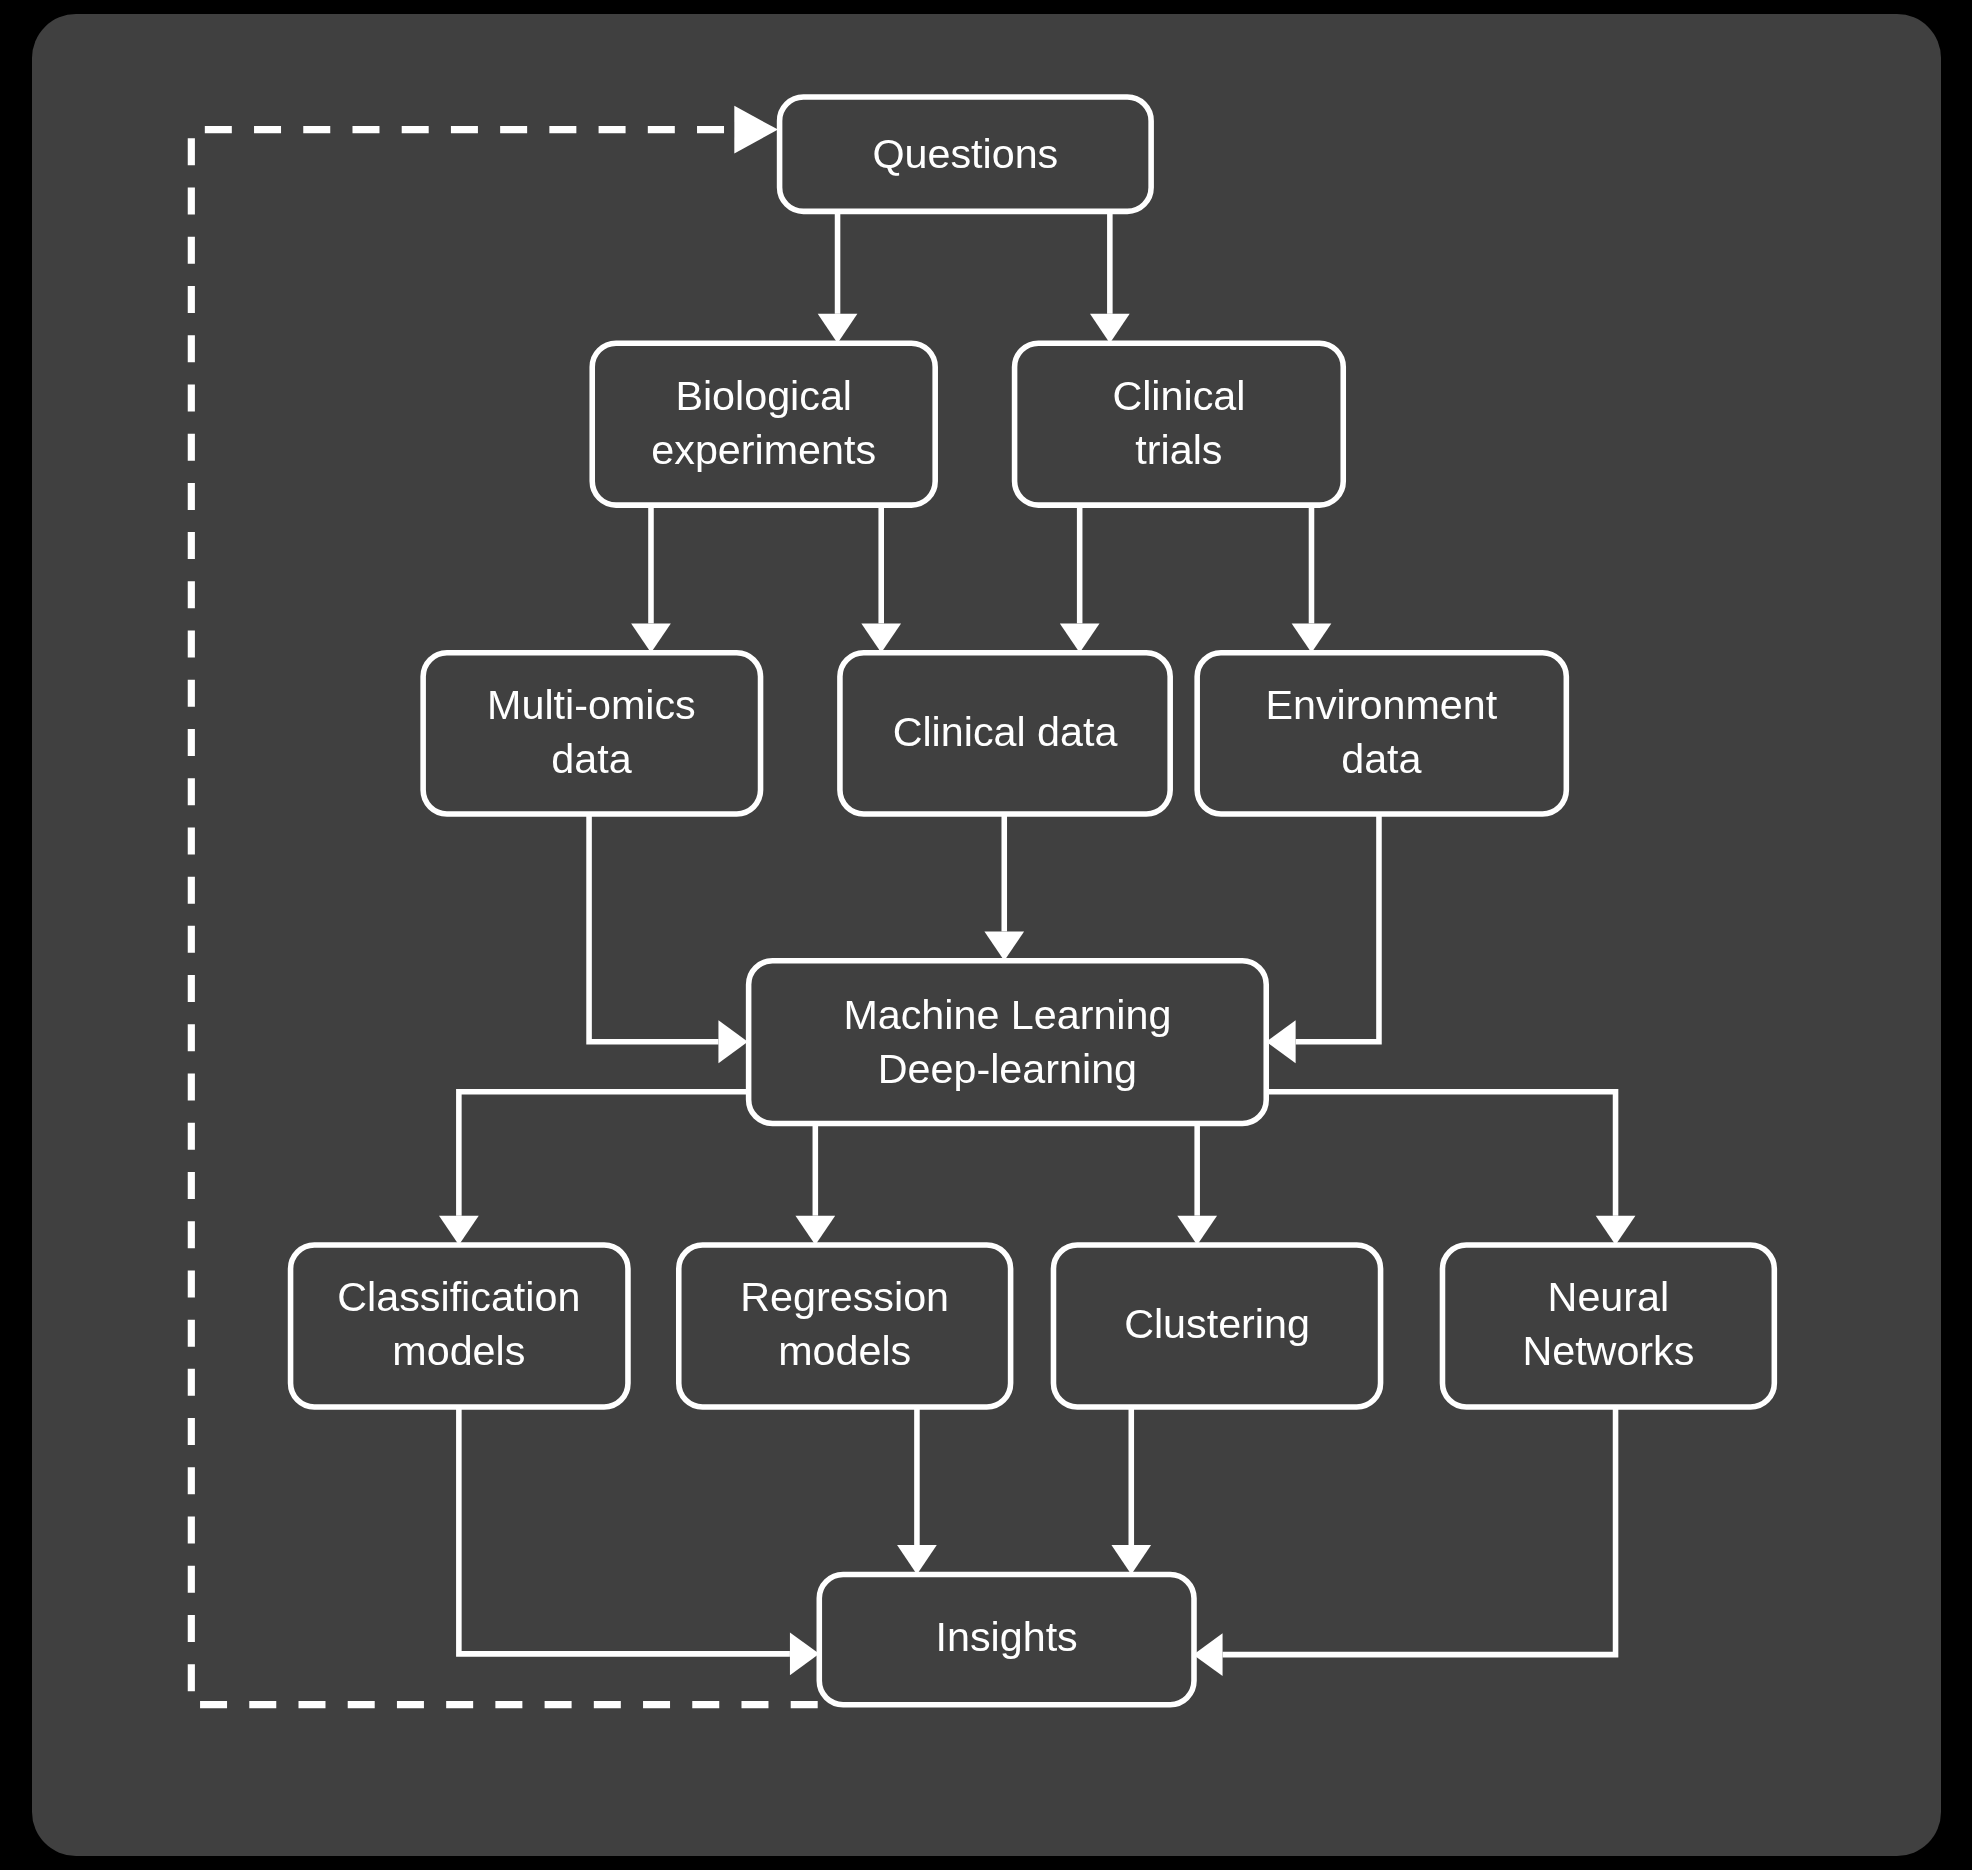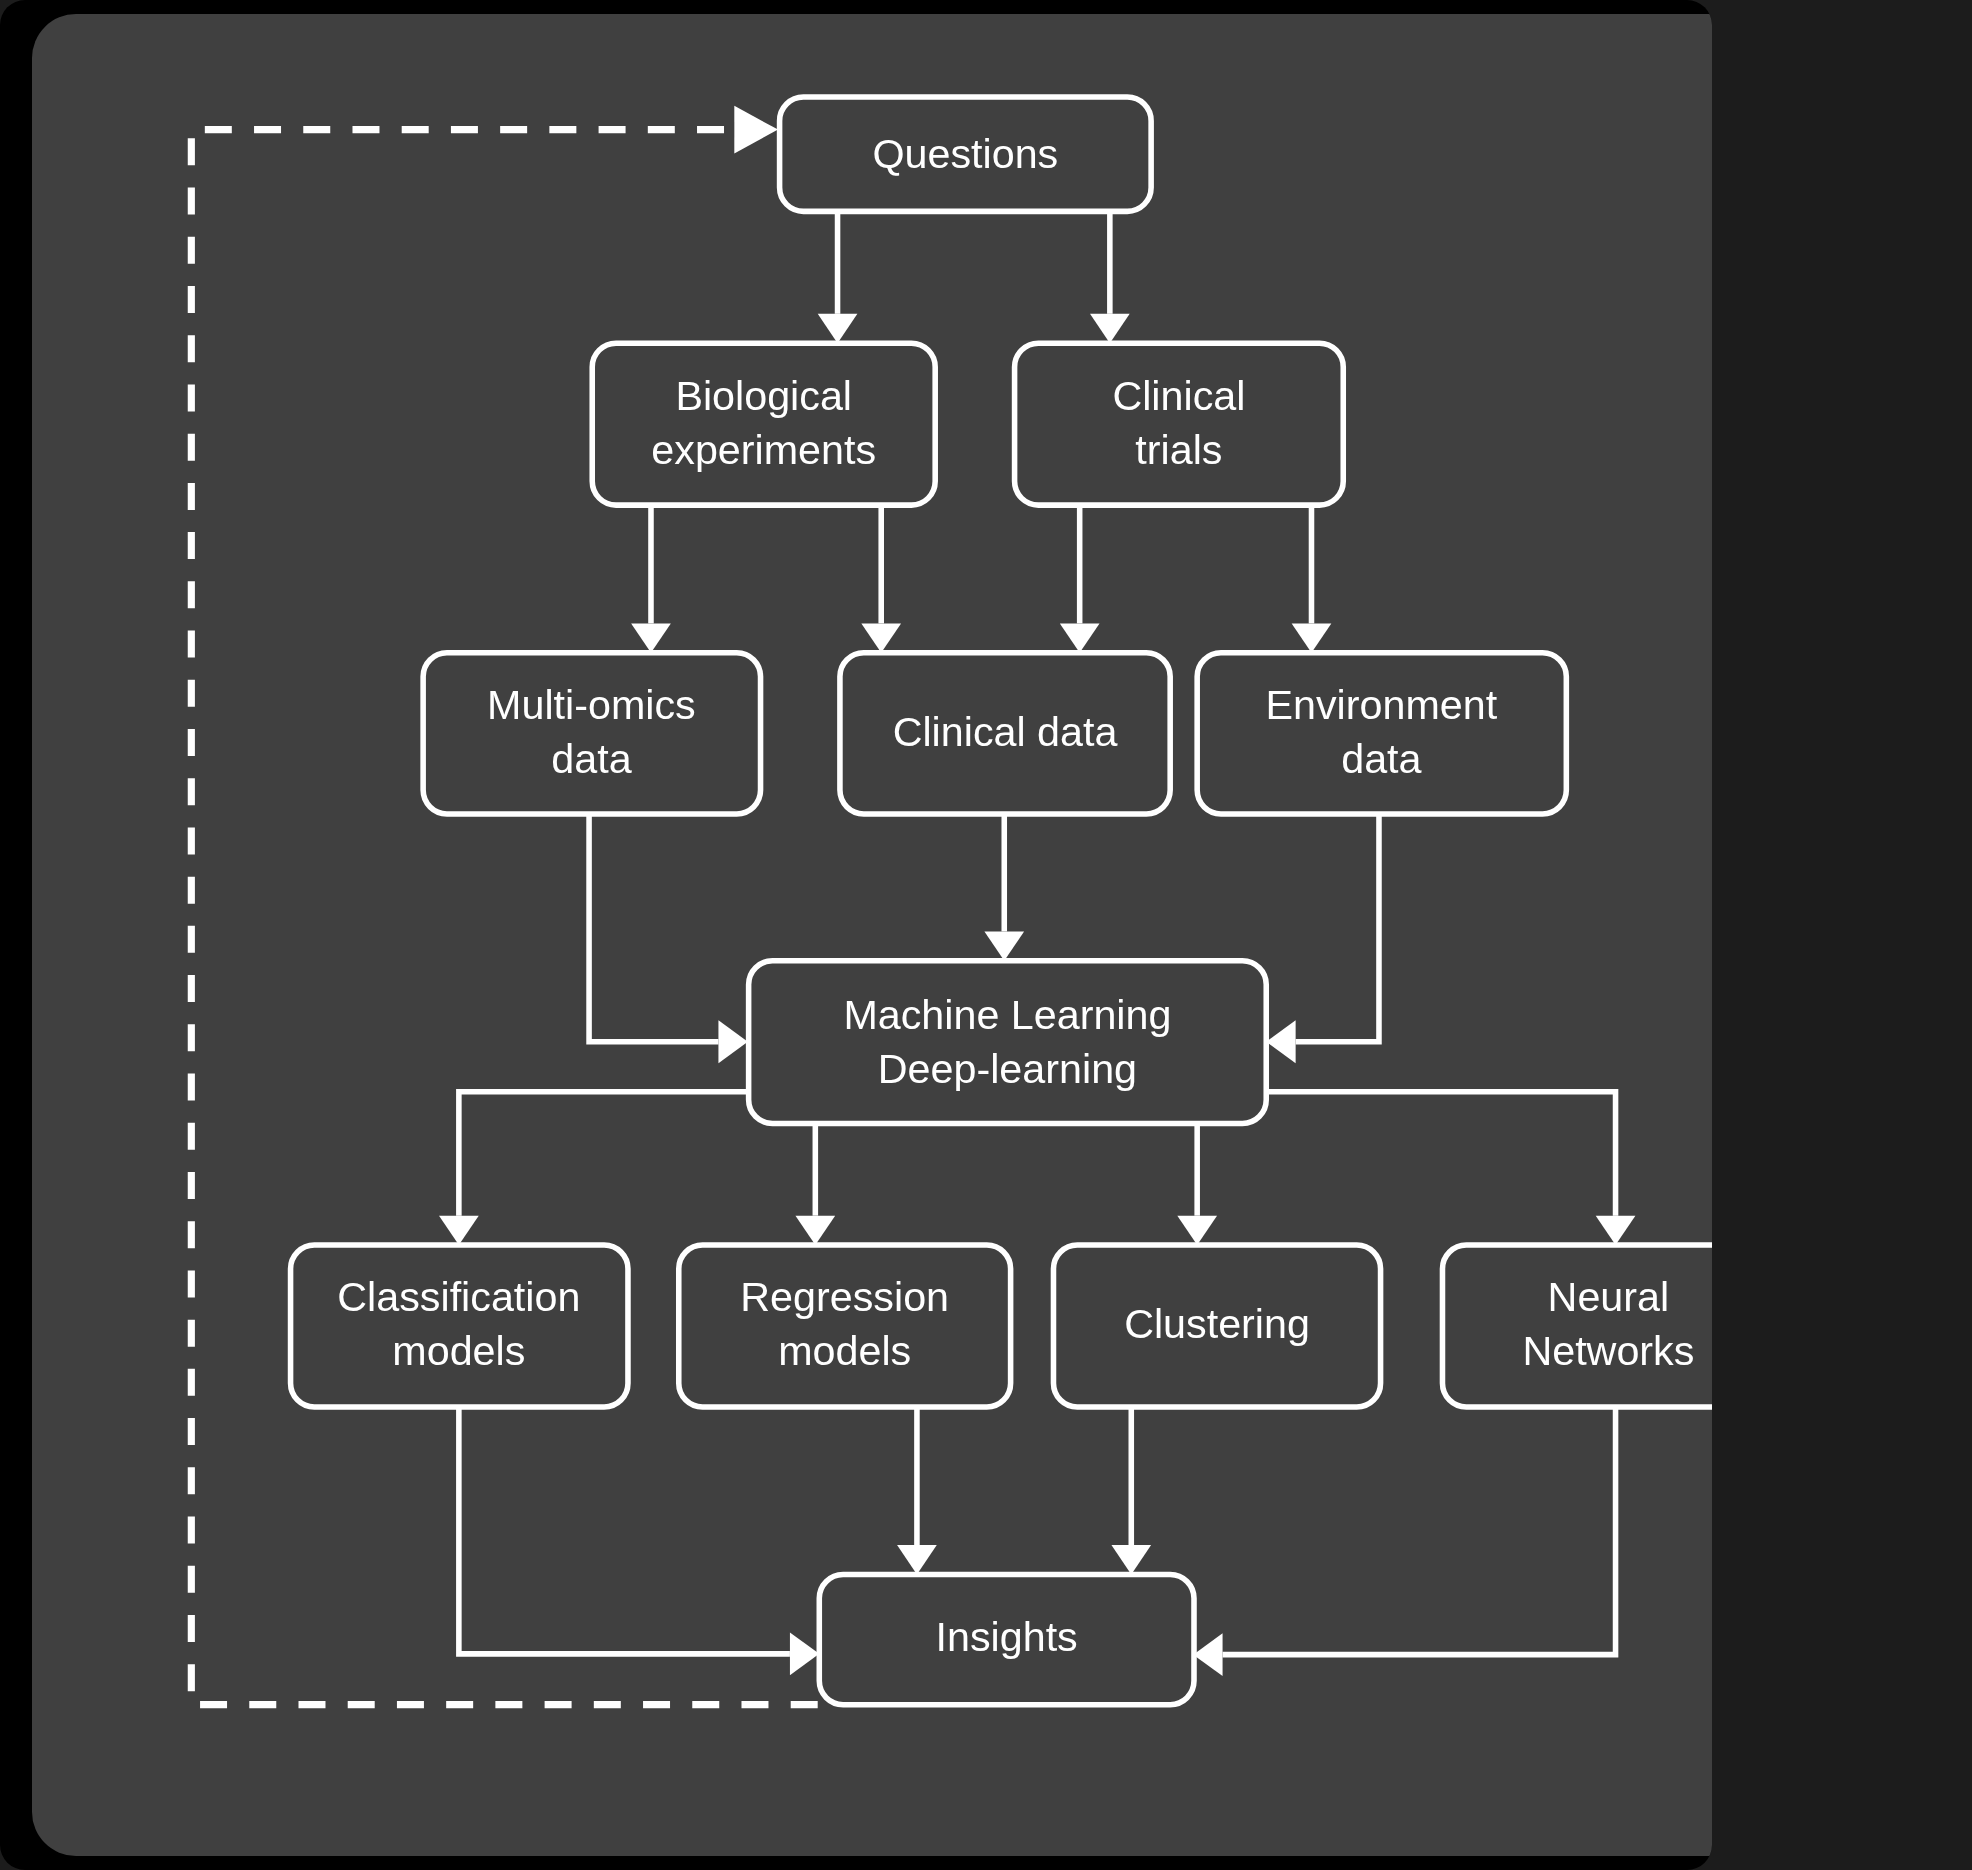--- a/index.html
+++ b/index.html
@@ -2,25 +2,24 @@
 <html style="font-size:12.7px"><head>
 <meta charset="utf-8">
 <style>
   html, body {
     margin: 0;
     padding: 0;
     background: #1c1c1c;
   }
   #canvas {
     position: relative;
-    width: 1712px;
+    width: 1972px;
     height: 1870px;
     background: #000000;
     overflow: hidden;
-    border-radius: 25px;
   }
   #panel {
     position: absolute;
     left: 32px;
     top: 14.3px;
     width: 1909px;
     height: 1842px;
     background: #404040;
     border-radius: 44px;
   }

